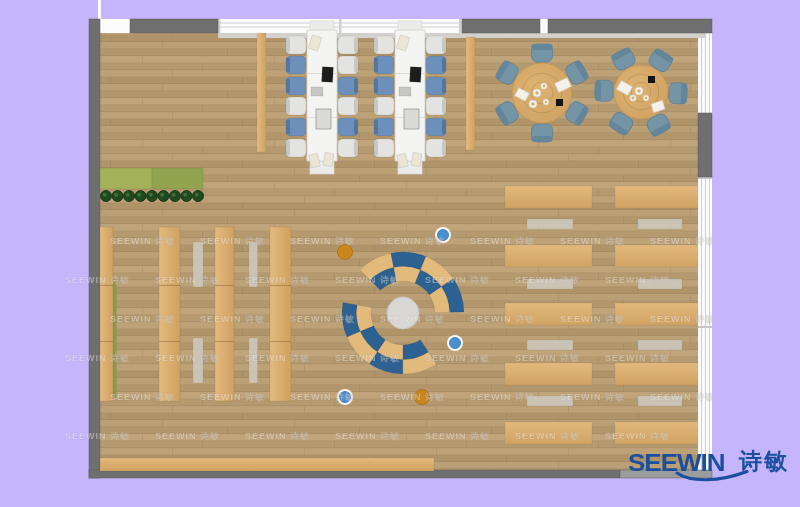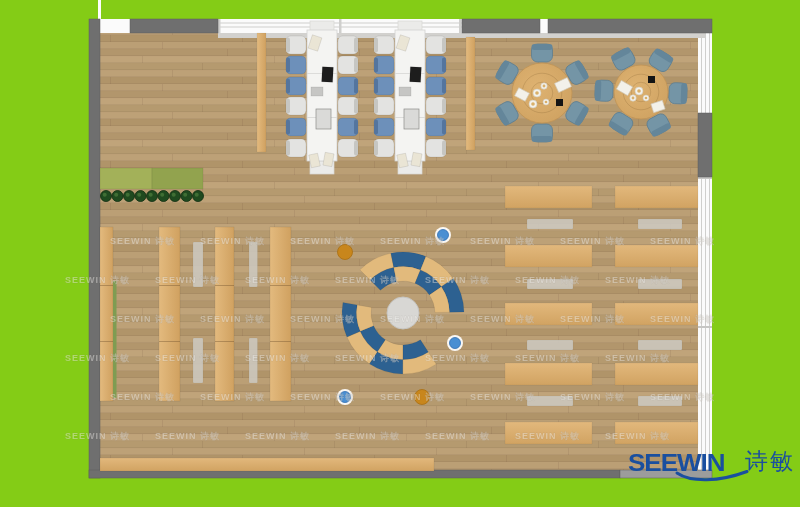--- a/index.html
+++ b/index.html
@@ -1,21 +1,21 @@
 <!DOCTYPE html>
 <html><head>
 <meta charset="utf-8">
 <style>
   html,body{margin:0;padding:0;background:#ededed;}
-  .canvas{position:relative;width:800px;height:507px;background:#84cc16;overflow:hidden;
+  .canvas{position:relative;width:800px;height:507px;background:#c4b5fd;overflow:hidden;
           font-family:"Liberation Sans",sans-serif;}
   svg text{font-family:"Liberation Sans",sans-serif;}
   .logo{position:absolute;left:628px;top:449px;height:32px;white-space:nowrap;z-index:5;}
   .logo-latin{font-size:26px;font-weight:900;letter-spacing:-1px;line-height:1;display:inline-block;transform:scaleY(.95);}
-  .logo-cn{font-size:23px;font-weight:400;margin-left:16px;letter-spacing:2px;line-height:1;display:inline-block;vertical-align:2px;}
+  .logo-cn{font-size:23px;font-weight:700;margin-left:10px;letter-spacing:2px;line-height:1;display:inline-block;vertical-align:2px;}
   .logo-swoosh{position:absolute;left:47px;top:21px;}
 </style>
 </head>
 <body>
 
 <div class="canvas">
   <svg id="plan" width="800" height="507" viewBox="0 0 800 507">
     <defs>
       <pattern id="wood" width="132" height="42" patternUnits="userSpaceOnUse">
         <rect width="132" height="7" y="0" fill="#bb9f75"></rect>

